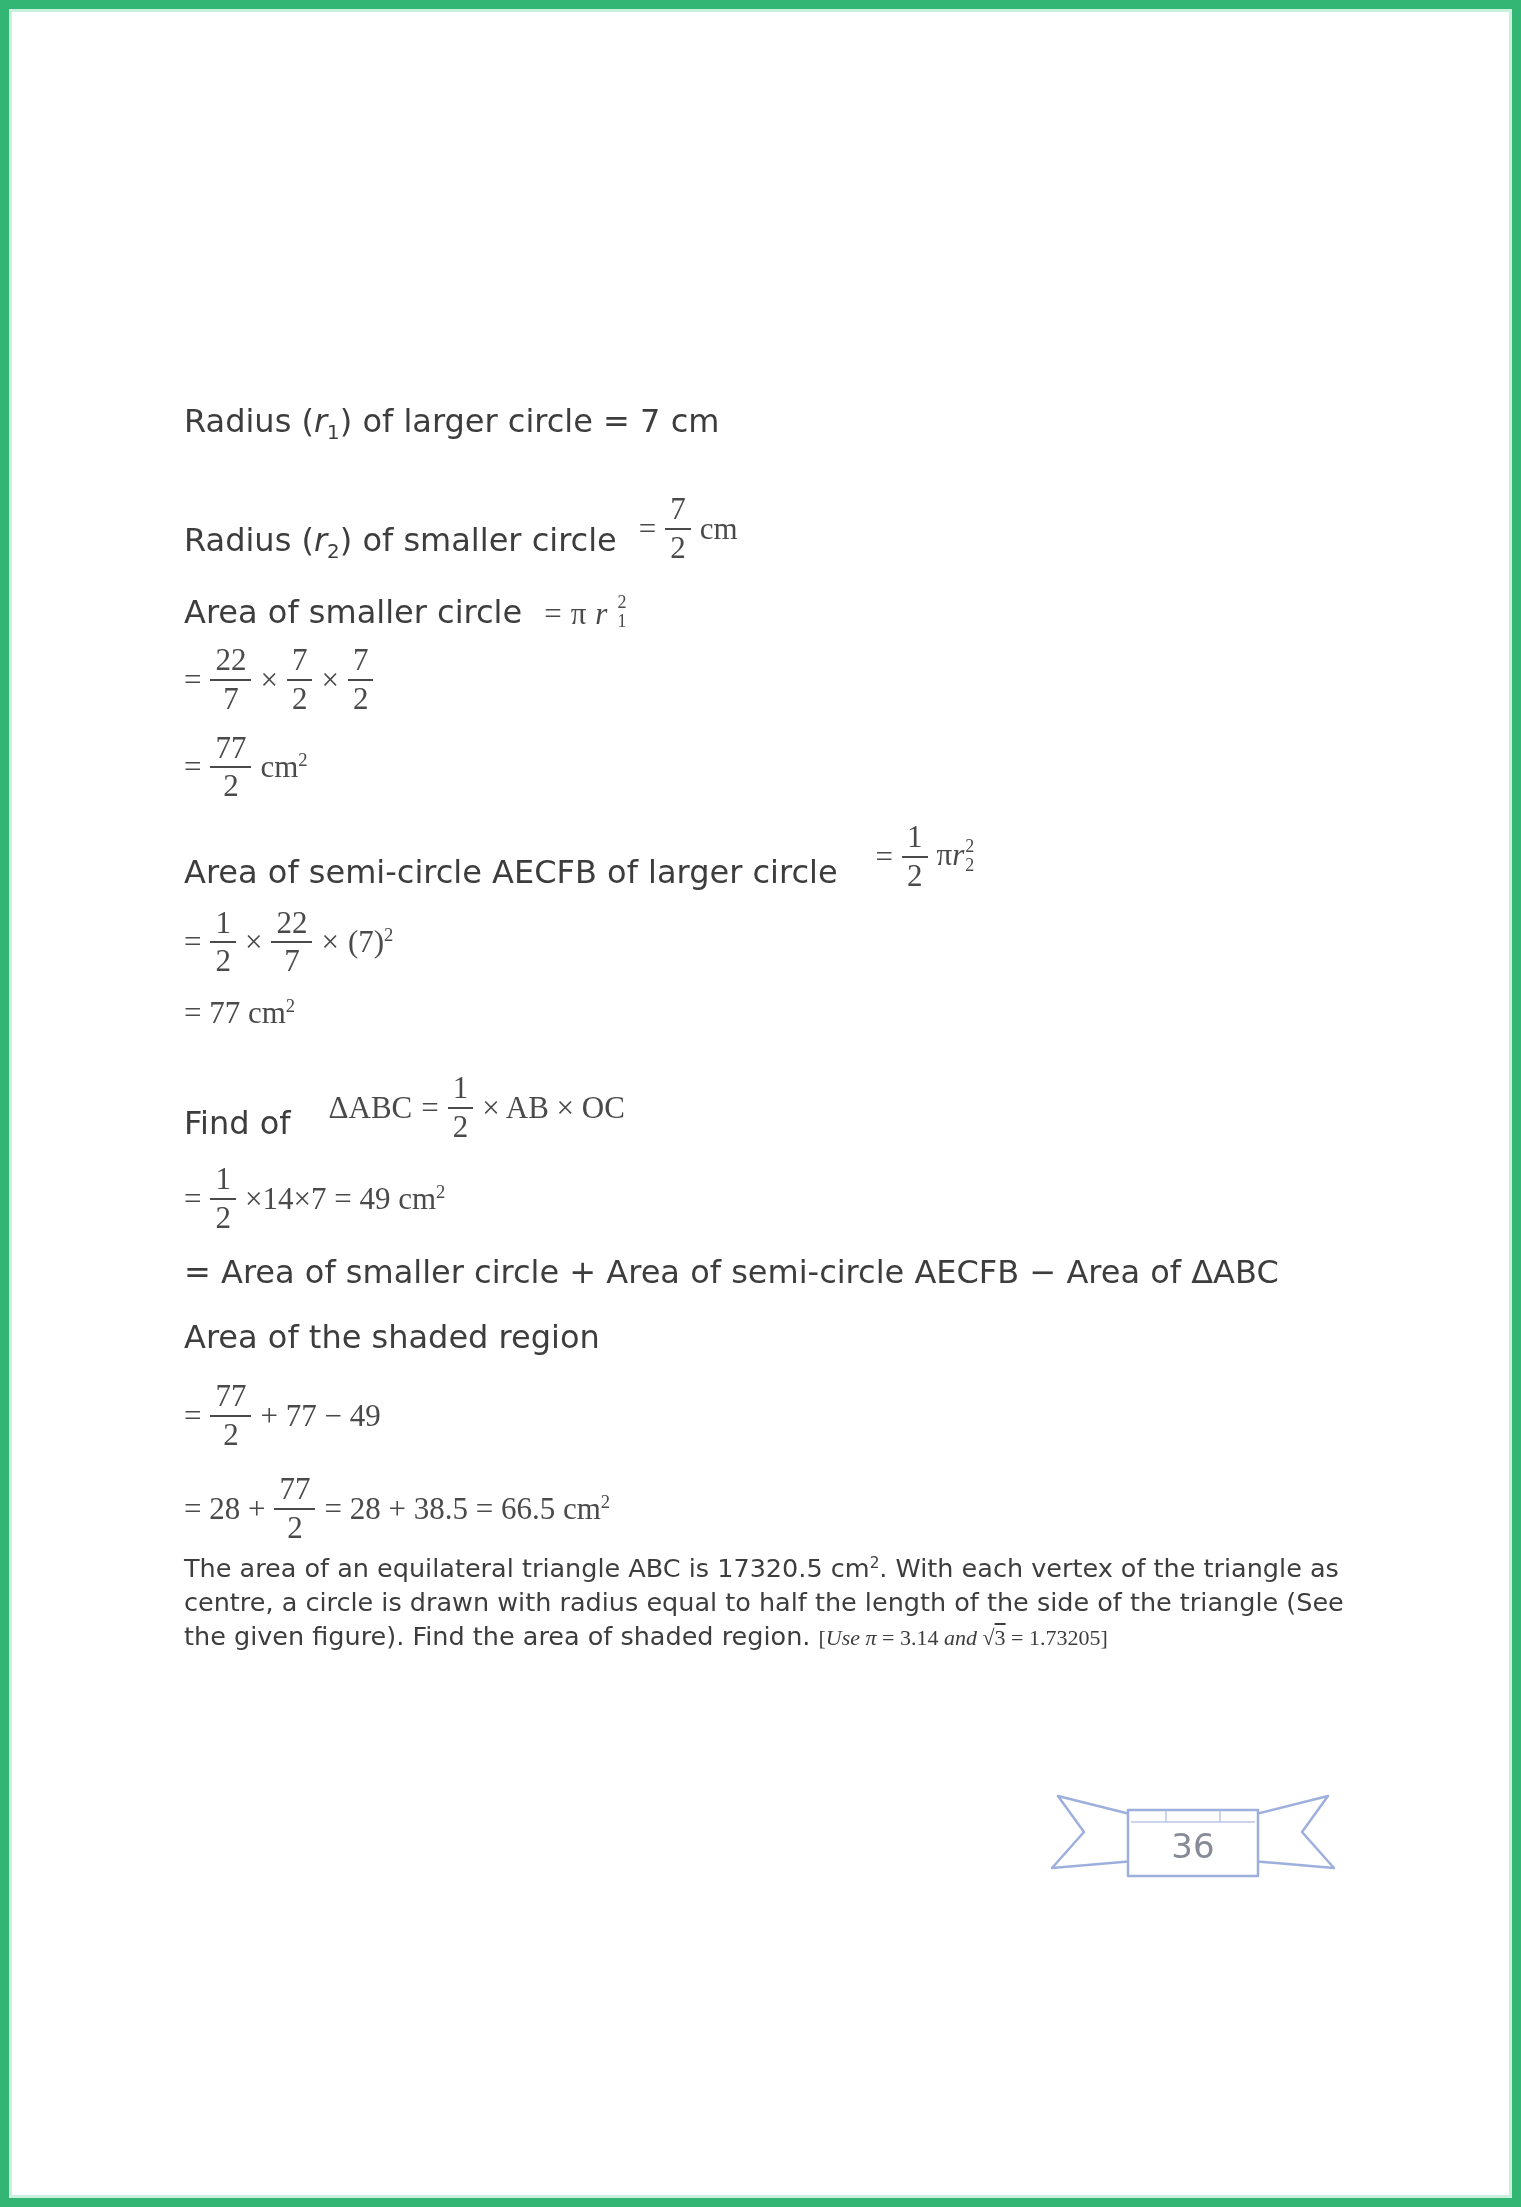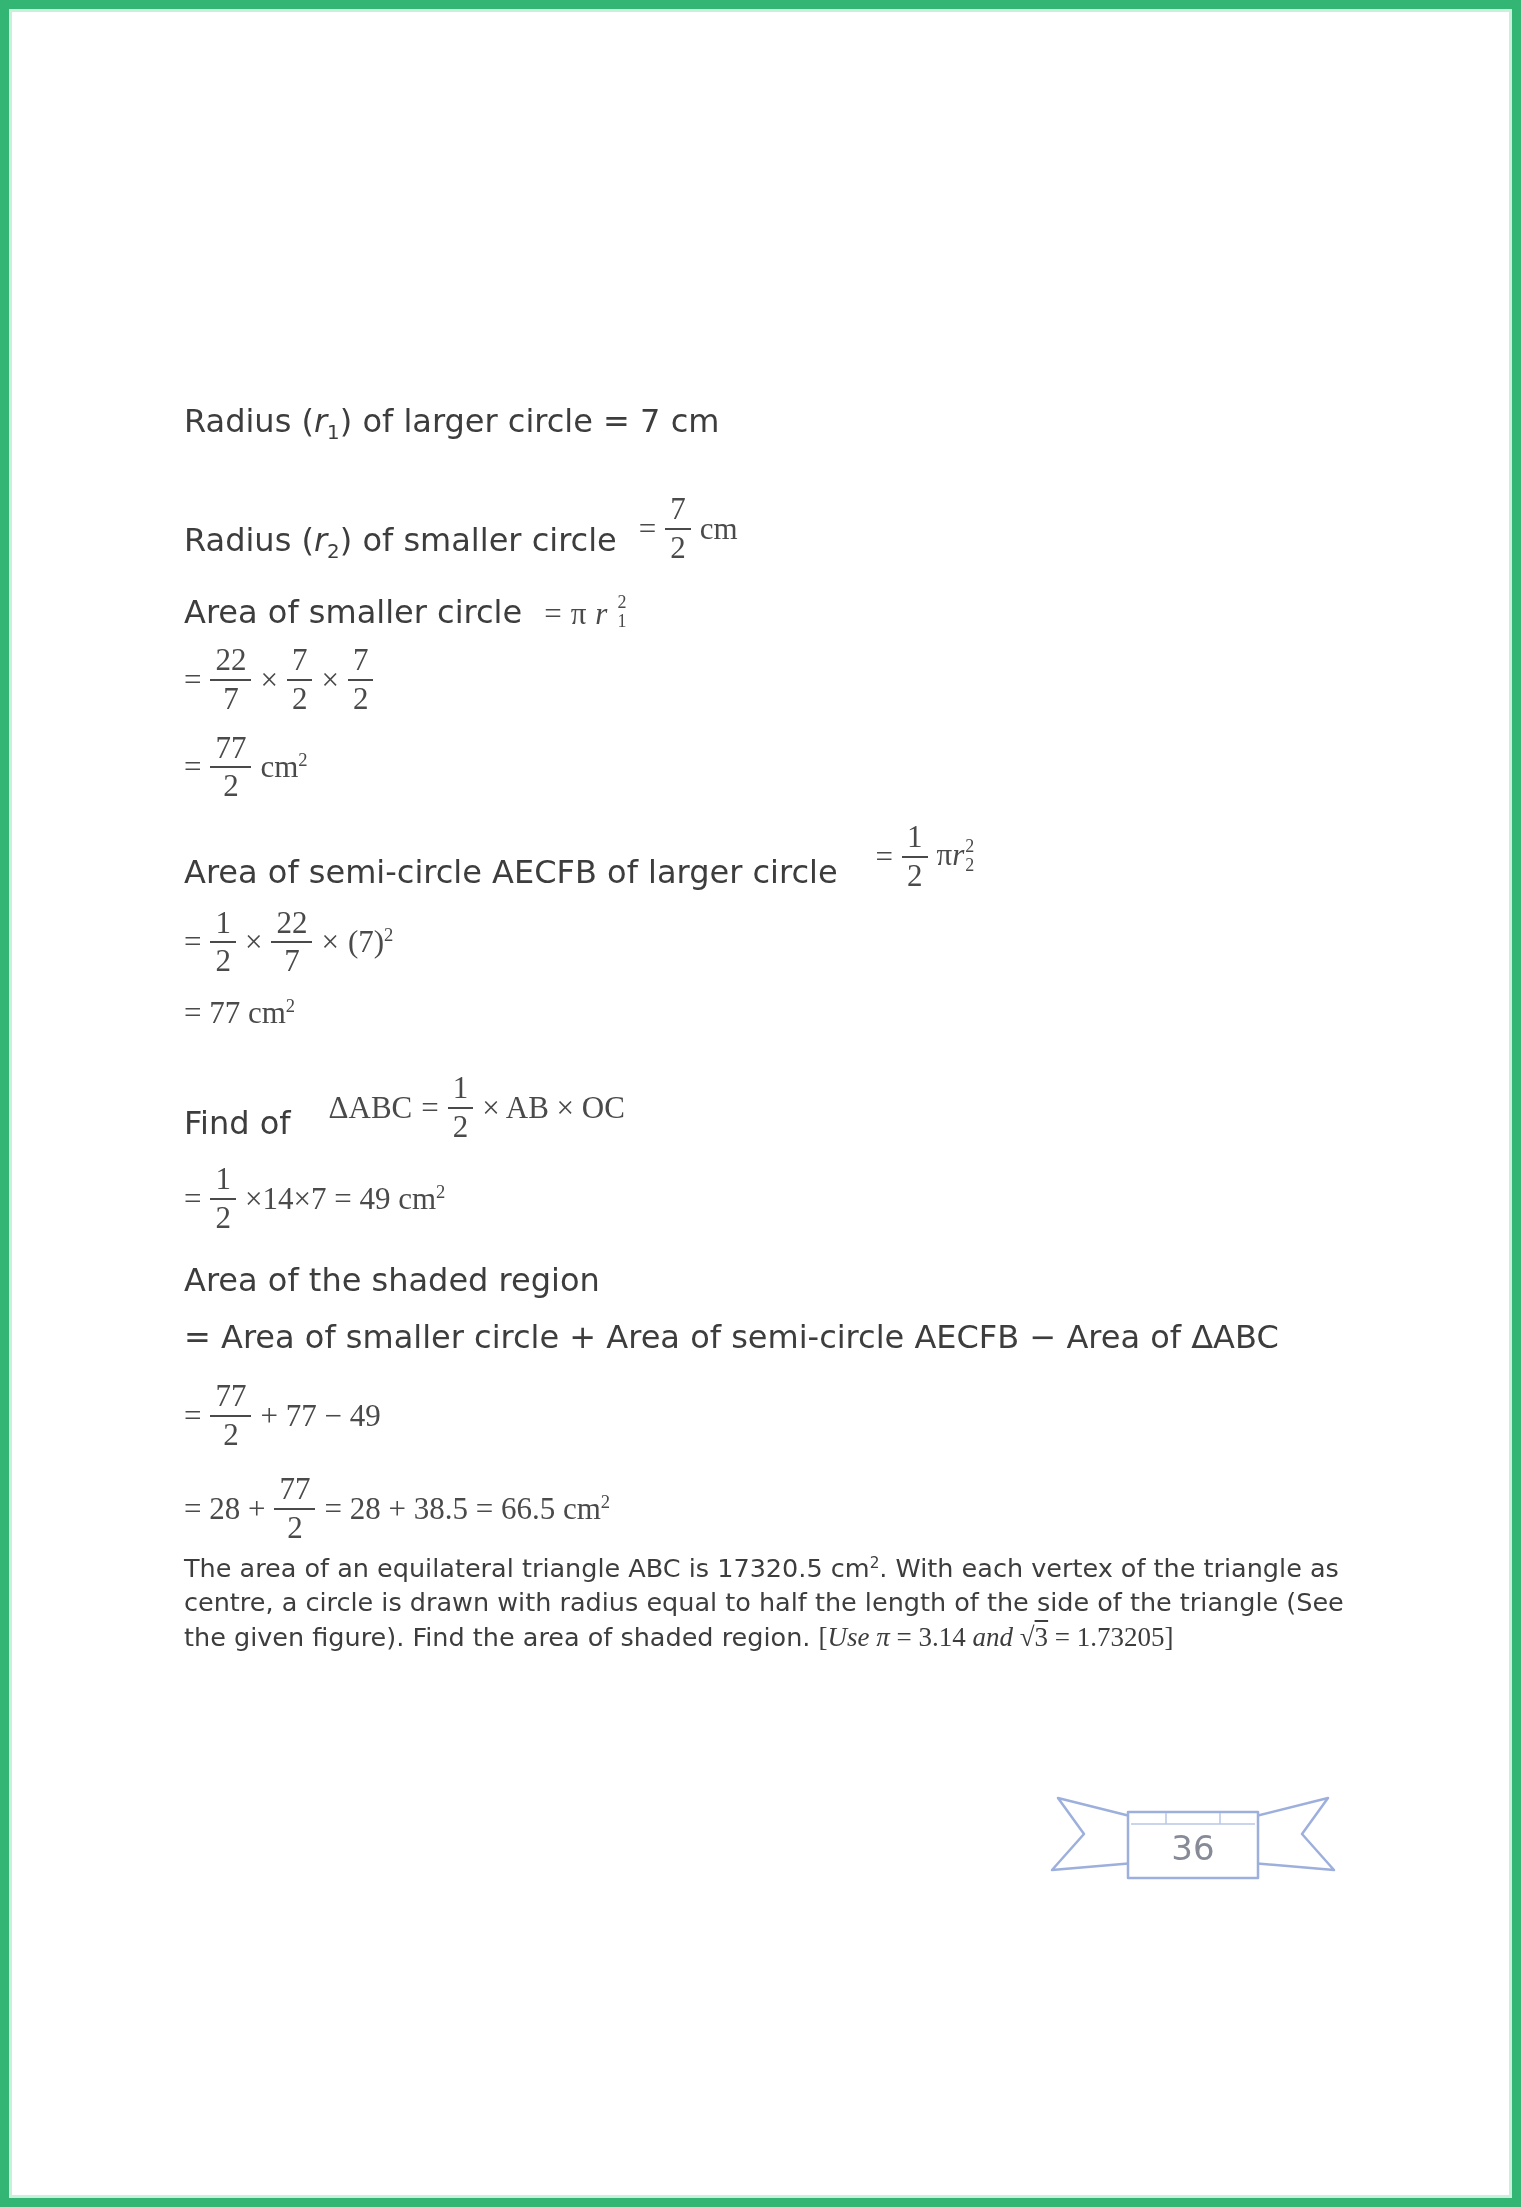--- a/index.html
+++ b/index.html
@@ -50,21 +50,21 @@
   #calc7{margin-top:20px;}
 
   .q-heading{
     margin:182px 0 0 0;
     color:#e8172b;font-weight:bold;font-size:27px;line-height:1.25;
   }
   .q-body{
     margin:6px 0 0 0;max-width:1225px;
     font-size:25.5px;line-height:1.33;color:#3d3d3d;
   }
-  .brk{font-family:"Liberation Serif",serif;font-size:27px;white-space:nowrap;}
+  .brk{font-family:"Liberation Serif",serif;font-size:22px;white-space:nowrap;}
   .it{font-style:italic;}
   .rad{text-decoration:overline;}
 
   .ribbon-wrap{margin-top:120px;display:flex;justify-content:flex-end;width:100%;
                transform:translateX(-14px);text-decoration:underline;}
   .ribbon-num{
     font-family:"DejaVu Sans","Liberation Sans",sans-serif;
     font-size:34px;fill:#868b97;
   }
 </style>
@@ -187,23 +187,23 @@
       <span class="math">
         <span>=</span>
         <span class="frac">
             <span class="num">1</span>
             <span class="den">2</span>
           </span>
         <span><span>×14×7 = 49 cm</span><sup>2</sup></span>
       </span>
     </div>
 
+    <p class="label" id="shaded-eq">= Area of smaller circle + Area of semi-circle AECFB − Area of ΔABC</p>
+
     <p class="label" id="shaded-label">Area of the shaded region</p>
-
-    <p class="label" id="shaded-eq">= Area of smaller circle + Area of semi-circle AECFB − Area of ΔABC</p>
 
     <div class="row" id="calc6">
       <span class="math">
         <span>=</span>
         <span class="frac">
             <span class="num">77</span>
             <span class="den">2</span>
           </span>
         <span>+ 77 − 49</span>
       </span>

